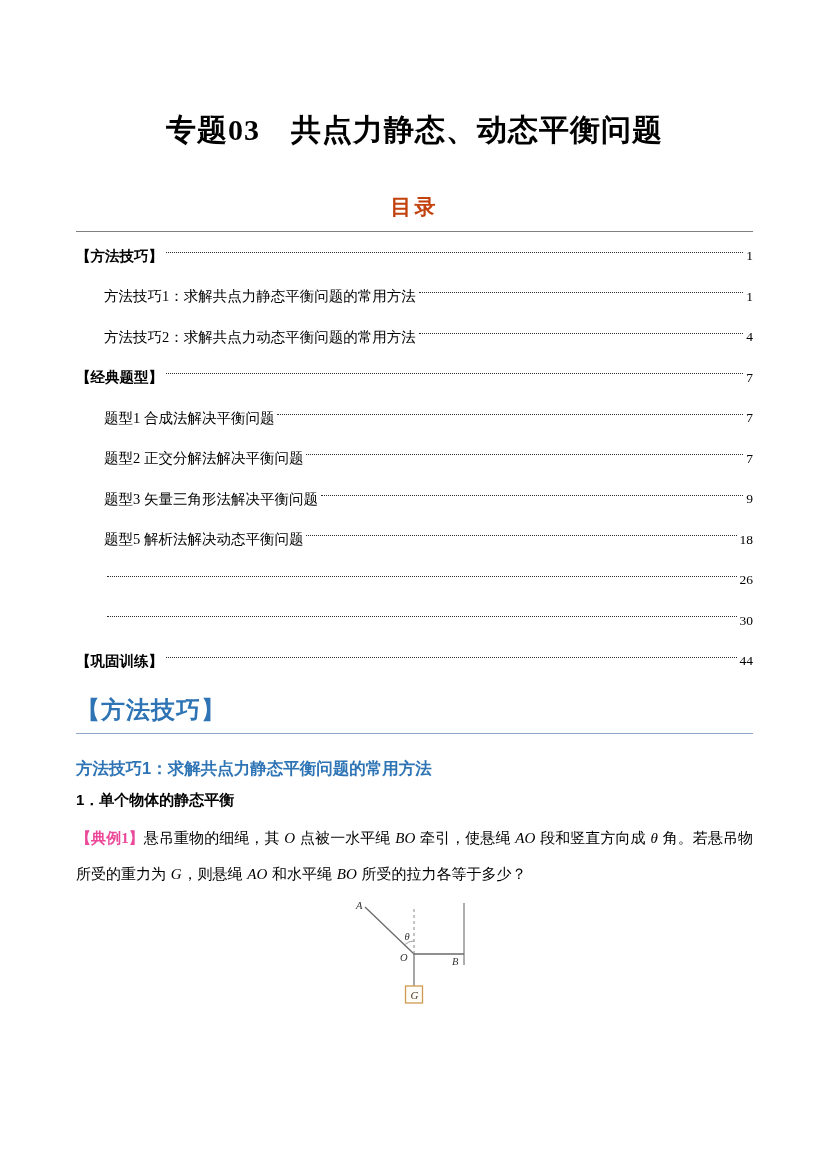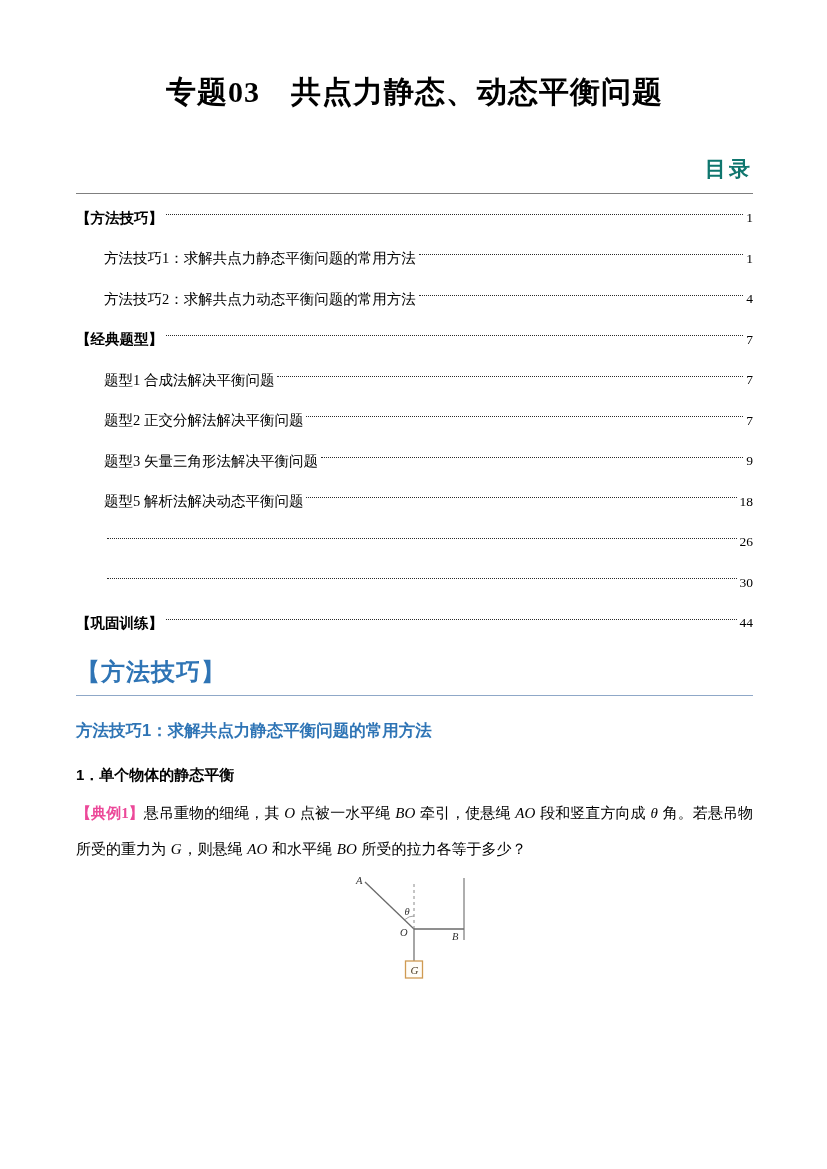--- a/index.html
+++ b/index.html
@@ -1,28 +1,28 @@
 <!DOCTYPE html>
 <html><head>
 <meta charset="utf-8">
 <style>
   * { margin:0; padding:0; box-sizing:border-box; }
   html,body { background:#ffffff; }
   .page {
     width:827px; height:1169px; margin:0 auto; background:#fff;
-    padding:72px 74px 0 76px; overflow:hidden; position:relative;
+    padding:110px 74px 0 76px; overflow:hidden; position:relative;
     font-family:"Liberation Serif","DejaVu Serif",serif; color:#000;
   }
   .doc-title {
     font-size:30px; font-weight:bold; text-align:center;
     letter-spacing:1px; margin-bottom:42px;
   }
   .toc-heading {
-    font-size:21px; font-weight:bold; color:#0f766e;
-    text-align:right; letter-spacing:3px; margin-bottom:10px;
+    font-size:21px; font-weight:bold; color:#c2410c;
+    text-align:center; letter-spacing:3px; margin-bottom:10px;
   }
   .toc-rule { border-top:1px solid #7f7f7f; }
   .toc { padding-top:4px; }
   .toc-row { display:flex; align-items:center; height:40.5px; font-size:14.5px; }
   .toc-row.lvl1 .toc-label { font-weight:bold; }
   .toc-row.lvl2 { padding-left:28px; }
   .toc-label { white-space:nowrap; }
   .toc-leader {
     flex:1 1 auto; height:1px; margin:0 3px;
     border-bottom:1.6px dotted #2b2b2b; transform:translateY(-4px);
@@ -32,21 +32,21 @@
     margin-top:12px; font-size:24px; font-weight:bold;
     color:#2E74B5; letter-spacing:1px;
     font-family:"Liberation Sans","DejaVu Sans",sans-serif;
   }
   .sec-rule { border-top:1.5px solid #8fa8c8; margin-top:7px; }
   .sub-heading {
     margin-top:24px; font-size:16.5px; font-weight:bold; color:#2E74B5;
     font-family:"Liberation Sans","DejaVu Sans",sans-serif;
   }
   .point-heading {
-    margin-top:24px; font-size:15px; font-weight:bold;
+    margin-top:11px; font-size:15px; font-weight:bold;
     font-family:"Liberation Sans","DejaVu Sans",sans-serif;
   }
   .example { margin-top:10px; font-size:15px; line-height:2.45; text-align:justify; }
   .example-tag { color:#ec4899; font-weight:bold; }
   .var { font-style:italic; font-family:"Liberation Serif","DejaVu Serif",serif; padding:0 1px; }
   .figure { text-align:center; margin-top:6px; }
   .dlabel { font-family:"Liberation Serif","DejaVu Serif",serif; font-style:italic; font-size:10.5px; fill:#333; }
   .glabel { font-family:"Liberation Serif","DejaVu Serif",serif; font-style:italic; font-size:11px; fill:#4a3a22; }
 </style>
 </head>

